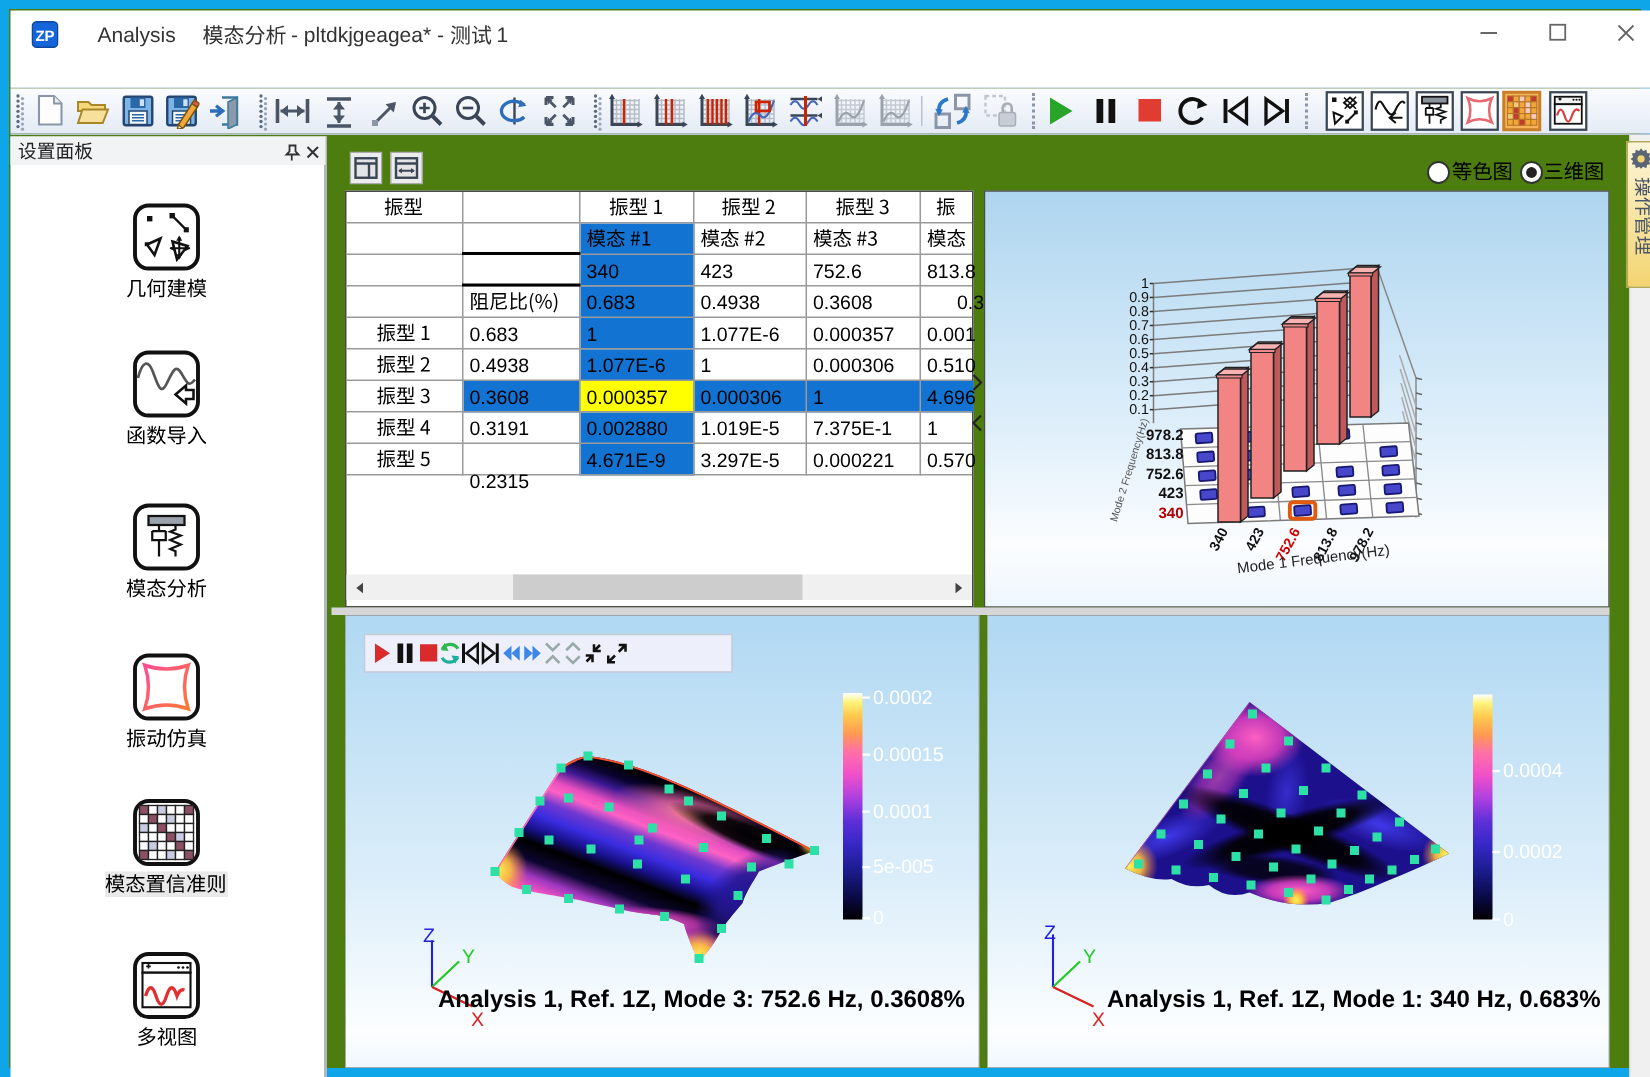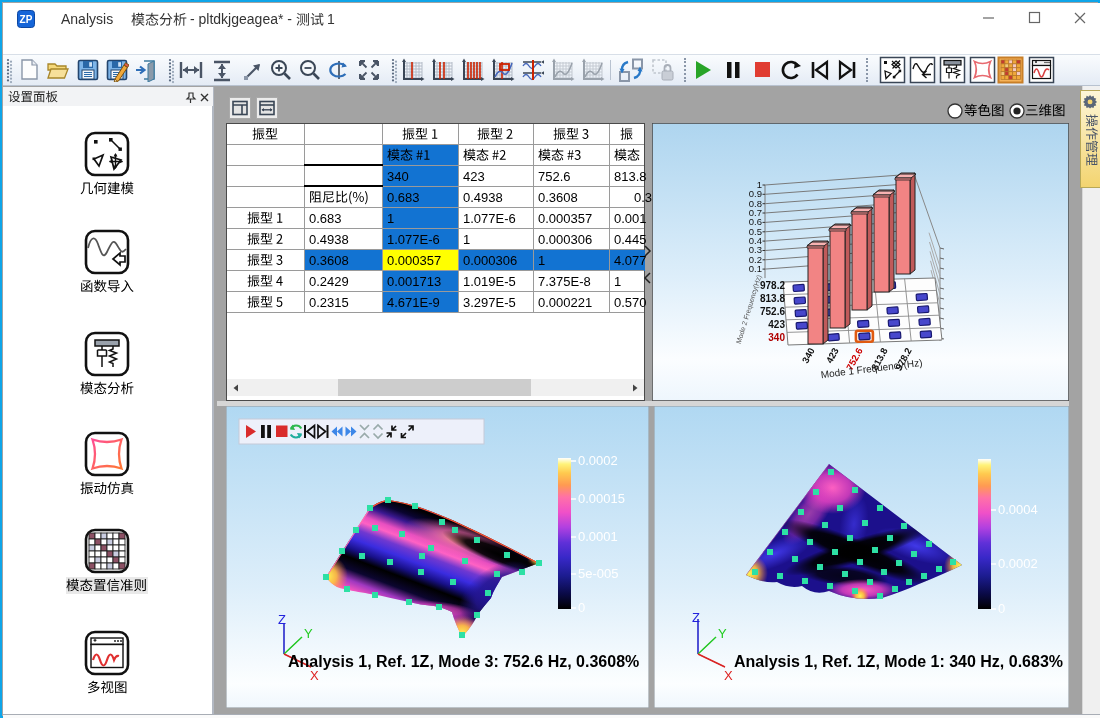--- a/index.html
+++ b/index.html
@@ -1,19 +1,19 @@
 <!DOCTYPE html>
 <html><head><meta charset="utf-8">
 <style>
 *{margin:0;padding:0;box-sizing:border-box}
 html,body{width:1100px;height:718px;overflow:hidden;font-family:"Liberation Sans",sans-serif;background:#fff}
 .abs{position:absolute}
 </style></head>
 <body>
-<div class="abs" style="left:0;top:0;width:1100px;height:718px;border:2px solid #0ea5e9;background:#a3a3a3">
+<div class="abs" style="left:0;top:0;width:1100px;height:718px;border:6px solid #0ea5e9;background:#4d7c0f">
 
 <div class="abs" style="left:1px;top:1px;width:1098px;height:29px;background:#fff">
 <svg class="abs" style="left:14px;top:7px" width="18" height="18" viewBox="0 0 18 18">
 <rect x="0.5" y="0.5" width="17" height="17" rx="3" fill="#1565d8" stroke="#0d47a1"></rect>
 <text x="9" y="13" font-family="Liberation Sans" font-size="10" font-weight="bold" fill="#fff" text-anchor="middle">ZP</text>
 </svg>
 <span class="abs" style="left:58px;top:8px;font-size:14px;color:#333">Analysis</span>
 <svg style="position:absolute;left:128px;top:9px" width="56" height="19" viewBox="0 0 56 19">
         <path d="M5.0 2.0H13.2V2.9H5.0ZM4.8 9.7H13.2V10.6H4.8ZM7.1 0.8H8.1V4.0H7.1ZM10.2 0.8H11.3V4.0H10.2ZM6.6 6.8V7.8H11.5V6.8ZM6.6 5.0V6.0H11.5V5.0ZM5.6 4.2H12.5V8.6H5.6ZM8.5 8.4H9.5Q9.4 9.5 9.2 10.3Q8.9 11.1 8.4 11.8Q7.9 12.4 7.1 12.9Q6.2 13.4 4.9 13.7Q4.9 13.5 4.7 13.3Q4.5 13.0 4.4 12.9Q5.6 12.6 6.3 12.2Q7.1 11.8 7.5 11.3Q8.0 10.7 8.2 10.0Q8.4 9.3 8.5 8.4ZM9.8 10.0Q10.2 11.1 11.2 11.8Q12.1 12.6 13.5 12.8Q13.4 12.9 13.3 13.1Q13.2 13.3 13.1 13.4Q13.0 13.6 12.9 13.7Q11.4 13.3 10.4 12.4Q9.4 11.5 8.9 10.2ZM0.7 3.5H4.9V4.5H0.7ZM2.4 0.8H3.5V13.7H2.4ZM2.5 4.2 3.2 4.4Q3.0 5.2 2.8 6.1Q2.6 7.1 2.3 7.9Q2.0 8.8 1.7 9.6Q1.4 10.3 1.0 10.9Q0.9 10.7 0.9 10.5Q0.8 10.3 0.6 10.2Q0.5 10.0 0.4 9.8Q0.8 9.4 1.1 8.7Q1.4 8.1 1.7 7.3Q2.0 6.5 2.2 5.7Q2.4 4.9 2.5 4.2ZM3.4 5.0Q3.5 5.2 3.8 5.6Q4.0 6.0 4.3 6.4Q4.6 6.9 4.8 7.3Q5.0 7.7 5.1 7.8L4.5 8.6Q4.3 8.3 4.1 7.9Q3.9 7.4 3.7 7.0Q3.5 6.5 3.2 6.1Q3.0 5.7 2.9 5.4Z M14.8 2.8H27.3V3.8H14.8ZM20.5 0.8H21.6Q21.5 1.8 21.3 2.8Q21.1 3.8 20.7 4.7Q20.3 5.6 19.6 6.4Q18.9 7.2 17.9 7.8Q16.8 8.4 15.2 8.8Q15.1 8.6 15.0 8.4Q14.8 8.1 14.6 7.9Q16.1 7.6 17.1 7.0Q18.1 6.5 18.8 5.8Q19.4 5.1 19.7 4.3Q20.1 3.5 20.3 2.6Q20.4 1.7 20.5 0.8ZM21.8 2.9Q22.4 4.8 23.8 6.0Q25.3 7.3 27.4 7.8Q27.3 7.9 27.2 8.1Q27.0 8.3 26.9 8.4Q26.8 8.6 26.7 8.8Q25.2 8.3 24.1 7.6Q22.9 6.8 22.1 5.7Q21.3 4.6 20.8 3.1ZM19.3 6.9 20.2 6.3Q20.6 6.5 21.1 6.8Q21.5 7.1 21.9 7.4Q22.3 7.7 22.5 8.0L21.6 8.6Q21.4 8.3 21.0 8.0Q20.6 7.7 20.2 7.4Q19.8 7.1 19.3 6.9ZM17.8 9.2H18.8V12.0Q18.8 12.3 19.0 12.4Q19.2 12.5 19.9 12.5Q20.0 12.5 20.3 12.5Q20.6 12.5 21.0 12.5Q21.4 12.5 21.8 12.5Q22.2 12.5 22.5 12.5Q22.9 12.5 23.0 12.5Q23.4 12.5 23.6 12.3Q23.8 12.2 23.8 11.9Q23.9 11.5 24.0 10.8Q24.1 10.9 24.2 11.0Q24.4 11.1 24.6 11.1Q24.8 11.2 24.9 11.2Q24.9 12.1 24.7 12.6Q24.5 13.0 24.1 13.2Q23.8 13.4 23.1 13.4Q23.0 13.4 22.7 13.4Q22.3 13.4 21.9 13.4Q21.5 13.4 21.0 13.4Q20.6 13.4 20.3 13.4Q19.9 13.4 19.8 13.4Q19.0 13.4 18.6 13.3Q18.1 13.2 18.0 12.9Q17.8 12.5 17.8 12.0ZM19.7 8.9 20.5 8.4Q21.0 8.8 21.4 9.2Q21.8 9.6 22.2 10.0Q22.6 10.4 22.8 10.8L22.0 11.3Q21.7 11.0 21.4 10.6Q21.0 10.1 20.6 9.7Q20.1 9.3 19.7 8.9ZM24.5 9.3 25.4 9.0Q25.8 9.6 26.1 10.3Q26.5 10.9 26.8 11.6Q27.0 12.2 27.2 12.7L26.2 13.1Q26.0 12.6 25.8 11.9Q25.5 11.3 25.2 10.6Q24.9 9.9 24.5 9.3ZM16.2 9.2 17.1 9.5Q16.9 10.1 16.7 10.8Q16.5 11.4 16.3 12.1Q16.0 12.7 15.7 13.2L14.8 12.7Q15.1 12.2 15.3 11.6Q15.6 11.0 15.8 10.4Q16.0 9.8 16.2 9.2Z M30.6 6.1H38.6V7.2H30.6ZM38.3 6.1H39.4Q39.4 6.1 39.4 6.2Q39.4 6.3 39.4 6.4Q39.4 6.6 39.4 6.6Q39.3 8.2 39.2 9.4Q39.1 10.5 39.0 11.3Q38.9 12.0 38.8 12.4Q38.7 12.9 38.5 13.1Q38.2 13.3 38.0 13.4Q37.7 13.5 37.4 13.6Q37.0 13.6 36.4 13.6Q35.8 13.6 35.2 13.5Q35.1 13.3 35.1 13.0Q35.0 12.7 34.8 12.5Q35.5 12.5 36.1 12.6Q36.7 12.6 36.9 12.6Q37.3 12.6 37.5 12.4Q37.7 12.2 37.8 11.6Q38.0 10.9 38.1 9.7Q38.2 8.4 38.3 6.3ZM32.5 1.1 33.7 1.4Q33.2 2.6 32.5 3.7Q31.9 4.7 31.1 5.7Q30.3 6.6 29.5 7.2Q29.4 7.1 29.3 7.0Q29.1 6.8 28.9 6.7Q28.7 6.5 28.6 6.4Q29.5 5.8 30.2 5.0Q30.9 4.2 31.5 3.2Q32.1 2.2 32.5 1.1ZM37.4 1.1Q37.8 1.8 38.2 2.5Q38.7 3.3 39.2 4.0Q39.8 4.6 40.3 5.2Q40.9 5.8 41.5 6.2Q41.3 6.3 41.2 6.5Q41.0 6.6 40.9 6.8Q40.7 7.0 40.6 7.1Q40.1 6.6 39.5 6.0Q38.9 5.3 38.4 4.6Q37.8 3.8 37.3 3.0Q36.8 2.3 36.5 1.5ZM33.4 6.4H34.5Q34.4 7.6 34.1 8.7Q33.9 9.7 33.4 10.7Q32.8 11.7 31.9 12.5Q31.0 13.2 29.6 13.8Q29.5 13.6 29.4 13.5Q29.3 13.3 29.2 13.1Q29.0 13.0 28.9 12.9Q30.3 12.4 31.1 11.7Q32.0 11.0 32.4 10.2Q32.9 9.3 33.1 8.4Q33.3 7.4 33.4 6.4Z M49.3 5.6H55.4V6.6H49.3ZM53.7 1.0 54.6 1.8Q53.8 2.1 52.9 2.4Q52.0 2.6 51.0 2.9Q50.0 3.1 49.1 3.2Q49.1 3.1 48.9 2.8Q48.8 2.5 48.7 2.4Q49.6 2.2 50.6 2.0Q51.5 1.8 52.3 1.5Q53.1 1.3 53.7 1.0ZM52.3 6.0H53.3V13.7H52.3ZM42.8 3.8H48.0V4.8H42.8ZM44.9 0.8H45.9V13.7H44.9ZM44.9 4.5 45.6 4.7Q45.4 5.5 45.1 6.4Q44.9 7.3 44.5 8.2Q44.2 9.1 43.8 9.8Q43.4 10.6 43.0 11.1Q42.9 10.9 42.7 10.6Q42.6 10.3 42.4 10.2Q42.8 9.7 43.2 9.0Q43.6 8.4 43.9 7.6Q44.2 6.8 44.5 6.0Q44.7 5.2 44.9 4.5ZM45.8 5.4Q46.0 5.6 46.3 6.0Q46.5 6.3 46.9 6.8Q47.2 7.2 47.5 7.6Q47.8 8.0 47.9 8.2L47.2 9.0Q47.1 8.7 46.8 8.3Q46.6 7.9 46.3 7.4Q46.0 6.9 45.7 6.5Q45.5 6.1 45.3 5.9ZM48.7 2.4H49.7V6.7Q49.7 7.5 49.7 8.4Q49.6 9.3 49.5 10.2Q49.3 11.2 49.0 12.1Q48.7 13.0 48.2 13.7Q48.1 13.6 48.0 13.5Q47.8 13.4 47.6 13.3Q47.5 13.2 47.3 13.2Q47.8 12.5 48.1 11.6Q48.4 10.8 48.5 10.0Q48.7 9.1 48.7 8.3Q48.7 7.4 48.7 6.7Z" fill="#333"></path>
       </svg>
@@ -585,41 +585,41 @@
 <div class="abs" style="left:461px;top:209px;font-size:13px;color:#000">1.077E-6</div>
 <div class="abs" style="left:536px;top:209px;font-size:13px;color:#000">0.000357</div>
 <div class="abs" style="left:612px;top:209px;font-size:13px;color:#000">0.001</div>
 <svg style="position:absolute;left:245px;top:230px" width="36" height="18" viewBox="0 0 36 18">
       <path d="M5.8 1.4H12.1V2.3H5.8ZM6.0 5.8H12.3V6.6H6.0ZM6.8 3.6H11.8V4.4H6.8ZM5.3 1.4H6.2V6.2Q6.2 6.9 6.2 7.8Q6.1 8.6 6.0 9.5Q5.9 10.4 5.7 11.2Q5.4 12.1 5.0 12.8Q5.0 12.7 4.8 12.6Q4.7 12.5 4.5 12.4Q4.3 12.3 4.2 12.2Q4.6 11.6 4.8 10.8Q5.0 10.1 5.1 9.2Q5.2 8.4 5.3 7.6Q5.3 6.9 5.3 6.2ZM9.6 6.2Q9.8 7.4 10.2 8.5Q10.6 9.5 11.2 10.4Q11.8 11.2 12.5 11.7Q12.4 11.7 12.3 11.9Q12.2 12.0 12.1 12.2Q12.0 12.3 11.9 12.4Q11.1 11.8 10.5 10.9Q9.9 10.0 9.5 8.9Q9.1 7.7 8.8 6.4ZM11.6 7.1 12.3 7.7Q11.8 8.2 11.2 8.6Q10.7 9.0 10.3 9.3L9.8 8.8Q10.0 8.6 10.4 8.3Q10.7 8.0 11.0 7.7Q11.4 7.4 11.6 7.1ZM7.2 12.7 7.1 11.9 7.4 11.5 9.8 10.6Q9.8 10.8 9.8 11.0Q9.9 11.2 9.9 11.4Q9.1 11.8 8.6 12.0Q8.1 12.2 7.8 12.4Q7.5 12.5 7.4 12.6Q7.2 12.7 7.2 12.7ZM7.2 12.7Q7.1 12.6 7.0 12.5Q6.9 12.4 6.8 12.3Q6.8 12.1 6.7 12.0Q6.8 11.9 7.0 11.7Q7.1 11.4 7.1 11.0V6.4H8.0V11.7Q8.0 11.7 7.9 11.8Q7.8 11.9 7.6 12.1Q7.4 12.2 7.3 12.4Q7.2 12.6 7.2 12.7ZM0.5 7.7Q1.2 7.5 2.3 7.2Q3.4 6.9 4.5 6.6L4.6 7.5Q3.6 7.8 2.6 8.1Q1.5 8.4 0.7 8.6ZM0.7 3.4H4.5V4.3H0.7ZM2.2 0.8H3.1V11.6Q3.1 12.0 3.0 12.2Q3.0 12.4 2.7 12.5Q2.5 12.6 2.2 12.7Q1.8 12.7 1.3 12.7Q1.3 12.5 1.2 12.2Q1.1 12.0 1.0 11.8Q1.3 11.8 1.6 11.8Q1.9 11.8 2.0 11.8Q2.1 11.8 2.2 11.8Q2.2 11.7 2.2 11.6Z M14.3 1.3H20.2V2.2H14.3ZM13.9 4.0H20.5V4.8H13.9ZM13.6 11.4H25.4V12.3H13.6ZM15.0 8.8H24.0V9.7H15.0ZM18.0 1.7H19.0V7.6H18.0ZM19.1 7.4H20.1V12.0H19.1ZM21.3 1.5H22.2V5.9H21.3ZM23.7 0.9H24.6V6.7Q24.6 7.1 24.5 7.3Q24.4 7.5 24.1 7.6Q23.8 7.7 23.3 7.8Q22.9 7.8 22.2 7.8Q22.1 7.6 22.0 7.3Q22.0 7.1 21.8 6.9Q22.4 6.9 22.8 6.9Q23.3 6.9 23.4 6.9Q23.6 6.9 23.6 6.8Q23.7 6.8 23.7 6.7ZM15.5 1.7H16.4V3.9Q16.4 4.6 16.3 5.3Q16.1 6.0 15.7 6.7Q15.3 7.4 14.4 8.0Q14.3 7.9 14.2 7.7Q14.1 7.6 14.0 7.5Q13.9 7.3 13.8 7.3Q14.5 6.8 14.9 6.2Q15.3 5.6 15.4 5.0Q15.5 4.4 15.5 3.9Z M29.5 11.7V11.0Q31.0 9.7 31.9 8.6Q32.9 7.5 33.4 6.6Q33.8 5.7 33.8 4.9Q33.8 4.3 33.7 3.9Q33.5 3.4 33.1 3.2Q32.7 3.0 32.1 3.0Q31.5 3.0 31.0 3.3Q30.5 3.6 30.1 4.1L29.4 3.4Q30.0 2.8 30.7 2.4Q31.3 2.0 32.2 2.0Q33.1 2.0 33.7 2.3Q34.3 2.7 34.7 3.3Q35.0 3.9 35.0 4.8Q35.0 5.8 34.5 6.7Q34.1 7.7 33.2 8.7Q32.4 9.7 31.3 10.8Q31.7 10.7 32.1 10.7Q32.5 10.7 32.8 10.7H35.5V11.7Z" fill="#000"></path>
     </svg>
 <div class="abs" style="left:307px;top:230px;font-size:13px;color:#000">0.4938</div>
 <div class="abs" style="left:385px;top:230px;font-size:13px;color:#000">1.077E-6</div>
 <div class="abs" style="left:461px;top:230px;font-size:13px;color:#000">1</div>
 <div class="abs" style="left:536px;top:230px;font-size:13px;color:#000">0.000306</div>
-<div class="abs" style="left:612px;top:230px;font-size:13px;color:#000">0.445</div>
+<div class="abs" style="left:612px;top:230px;font-size:13px;color:#000">0.510</div>
 <svg style="position:absolute;left:245px;top:251px" width="36" height="18" viewBox="0 0 36 18">
       <path d="M5.8 1.4H12.1V2.3H5.8ZM6.0 5.8H12.3V6.6H6.0ZM6.8 3.6H11.8V4.4H6.8ZM5.3 1.4H6.2V6.2Q6.2 6.9 6.2 7.8Q6.1 8.6 6.0 9.5Q5.9 10.4 5.7 11.2Q5.4 12.1 5.0 12.8Q5.0 12.7 4.8 12.6Q4.7 12.5 4.5 12.4Q4.3 12.3 4.2 12.2Q4.6 11.6 4.8 10.8Q5.0 10.1 5.1 9.2Q5.2 8.4 5.3 7.6Q5.3 6.9 5.3 6.2ZM9.6 6.2Q9.8 7.4 10.2 8.5Q10.6 9.5 11.2 10.4Q11.8 11.2 12.5 11.7Q12.4 11.7 12.3 11.9Q12.2 12.0 12.1 12.2Q12.0 12.3 11.9 12.4Q11.1 11.8 10.5 10.9Q9.9 10.0 9.5 8.9Q9.1 7.7 8.8 6.4ZM11.6 7.1 12.3 7.7Q11.8 8.2 11.2 8.6Q10.7 9.0 10.3 9.3L9.8 8.8Q10.0 8.6 10.4 8.3Q10.7 8.0 11.0 7.7Q11.4 7.4 11.6 7.1ZM7.2 12.7 7.1 11.9 7.4 11.5 9.8 10.6Q9.8 10.8 9.8 11.0Q9.9 11.2 9.9 11.4Q9.1 11.8 8.6 12.0Q8.1 12.2 7.8 12.4Q7.5 12.5 7.4 12.6Q7.2 12.7 7.2 12.7ZM7.2 12.7Q7.1 12.6 7.0 12.5Q6.9 12.4 6.8 12.3Q6.8 12.1 6.7 12.0Q6.8 11.9 7.0 11.7Q7.1 11.4 7.1 11.0V6.4H8.0V11.7Q8.0 11.7 7.9 11.8Q7.8 11.9 7.6 12.1Q7.4 12.2 7.3 12.4Q7.2 12.6 7.2 12.7ZM0.5 7.7Q1.2 7.5 2.3 7.2Q3.4 6.9 4.5 6.6L4.6 7.5Q3.6 7.8 2.6 8.1Q1.5 8.4 0.7 8.6ZM0.7 3.4H4.5V4.3H0.7ZM2.2 0.8H3.1V11.6Q3.1 12.0 3.0 12.2Q3.0 12.4 2.7 12.5Q2.5 12.6 2.2 12.7Q1.8 12.7 1.3 12.7Q1.3 12.5 1.2 12.2Q1.1 12.0 1.0 11.8Q1.3 11.8 1.6 11.8Q1.9 11.8 2.0 11.8Q2.1 11.8 2.2 11.8Q2.2 11.7 2.2 11.6Z M14.3 1.3H20.2V2.2H14.3ZM13.9 4.0H20.5V4.8H13.9ZM13.6 11.4H25.4V12.3H13.6ZM15.0 8.8H24.0V9.7H15.0ZM18.0 1.7H19.0V7.6H18.0ZM19.1 7.4H20.1V12.0H19.1ZM21.3 1.5H22.2V5.9H21.3ZM23.7 0.9H24.6V6.7Q24.6 7.1 24.5 7.3Q24.4 7.5 24.1 7.6Q23.8 7.7 23.3 7.8Q22.9 7.8 22.2 7.8Q22.1 7.6 22.0 7.3Q22.0 7.1 21.8 6.9Q22.4 6.9 22.8 6.9Q23.3 6.9 23.4 6.9Q23.6 6.9 23.6 6.8Q23.7 6.8 23.7 6.7ZM15.5 1.7H16.4V3.9Q16.4 4.6 16.3 5.3Q16.1 6.0 15.7 6.7Q15.3 7.4 14.4 8.0Q14.3 7.9 14.2 7.7Q14.1 7.6 14.0 7.5Q13.9 7.3 13.8 7.3Q14.5 6.8 14.9 6.2Q15.3 5.6 15.4 5.0Q15.5 4.4 15.5 3.9Z M32.3 11.9Q31.6 11.9 31.0 11.7Q30.5 11.5 30.0 11.2Q29.6 10.9 29.3 10.6L29.9 9.8Q30.3 10.2 30.9 10.5Q31.4 10.9 32.3 10.9Q32.8 10.9 33.3 10.7Q33.7 10.5 33.9 10.1Q34.2 9.7 34.2 9.1Q34.2 8.5 33.9 8.1Q33.6 7.7 33.0 7.4Q32.3 7.2 31.2 7.2V6.3Q32.2 6.3 32.8 6.1Q33.4 5.8 33.6 5.4Q33.9 5.0 33.9 4.5Q33.9 3.8 33.4 3.4Q33.0 3.0 32.3 3.0Q31.7 3.0 31.2 3.2Q30.7 3.5 30.3 3.9L29.6 3.1Q30.2 2.6 30.8 2.3Q31.5 2.0 32.3 2.0Q33.1 2.0 33.7 2.3Q34.4 2.6 34.7 3.1Q35.1 3.6 35.1 4.4Q35.1 5.2 34.6 5.8Q34.1 6.4 33.4 6.7V6.7Q33.9 6.9 34.4 7.2Q34.9 7.5 35.1 8.0Q35.4 8.5 35.4 9.2Q35.4 10.0 35.0 10.6Q34.6 11.2 33.9 11.5Q33.2 11.9 32.3 11.9Z" fill="#000"></path>
     </svg>
 <div class="abs" style="left:307px;top:251px;font-size:13px;color:#000">0.3608</div>
 <div class="abs" style="left:385px;top:251px;font-size:13px;color:#000">0.000357</div>
 <div class="abs" style="left:461px;top:251px;font-size:13px;color:#000">0.000306</div>
 <div class="abs" style="left:536px;top:251px;font-size:13px;color:#000">1</div>
-<div class="abs" style="left:612px;top:251px;font-size:13px;color:#000">4.077</div>
+<div class="abs" style="left:612px;top:251px;font-size:13px;color:#000">4.696</div>
 <svg style="position:absolute;left:245px;top:272px" width="36" height="18" viewBox="0 0 36 18">
       <path d="M5.8 1.4H12.1V2.3H5.8ZM6.0 5.8H12.3V6.6H6.0ZM6.8 3.6H11.8V4.4H6.8ZM5.3 1.4H6.2V6.2Q6.2 6.9 6.2 7.8Q6.1 8.6 6.0 9.5Q5.9 10.4 5.7 11.2Q5.4 12.1 5.0 12.8Q5.0 12.7 4.8 12.6Q4.7 12.5 4.5 12.4Q4.3 12.3 4.2 12.2Q4.6 11.6 4.8 10.8Q5.0 10.1 5.1 9.2Q5.2 8.4 5.3 7.6Q5.3 6.9 5.3 6.2ZM9.6 6.2Q9.8 7.4 10.2 8.5Q10.6 9.5 11.2 10.4Q11.8 11.2 12.5 11.7Q12.4 11.7 12.3 11.9Q12.2 12.0 12.1 12.2Q12.0 12.3 11.9 12.4Q11.1 11.8 10.5 10.9Q9.9 10.0 9.5 8.9Q9.1 7.7 8.8 6.4ZM11.6 7.1 12.3 7.7Q11.8 8.2 11.2 8.6Q10.7 9.0 10.3 9.3L9.8 8.8Q10.0 8.6 10.4 8.3Q10.7 8.0 11.0 7.7Q11.4 7.4 11.6 7.1ZM7.2 12.7 7.1 11.9 7.4 11.5 9.8 10.6Q9.8 10.8 9.8 11.0Q9.9 11.2 9.9 11.4Q9.1 11.8 8.6 12.0Q8.1 12.2 7.8 12.4Q7.5 12.5 7.4 12.6Q7.2 12.7 7.2 12.7ZM7.2 12.7Q7.1 12.6 7.0 12.5Q6.9 12.4 6.8 12.3Q6.8 12.1 6.7 12.0Q6.8 11.9 7.0 11.7Q7.1 11.4 7.1 11.0V6.4H8.0V11.7Q8.0 11.7 7.9 11.8Q7.8 11.9 7.6 12.1Q7.4 12.2 7.3 12.4Q7.2 12.6 7.2 12.7ZM0.5 7.7Q1.2 7.5 2.3 7.2Q3.4 6.9 4.5 6.6L4.6 7.5Q3.6 7.8 2.6 8.1Q1.5 8.4 0.7 8.6ZM0.7 3.4H4.5V4.3H0.7ZM2.2 0.8H3.1V11.6Q3.1 12.0 3.0 12.2Q3.0 12.4 2.7 12.5Q2.5 12.6 2.2 12.7Q1.8 12.7 1.3 12.7Q1.3 12.5 1.2 12.2Q1.1 12.0 1.0 11.8Q1.3 11.8 1.6 11.8Q1.9 11.8 2.0 11.8Q2.1 11.8 2.2 11.8Q2.2 11.7 2.2 11.6Z M14.3 1.3H20.2V2.2H14.3ZM13.9 4.0H20.5V4.8H13.9ZM13.6 11.4H25.4V12.3H13.6ZM15.0 8.8H24.0V9.7H15.0ZM18.0 1.7H19.0V7.6H18.0ZM19.1 7.4H20.1V12.0H19.1ZM21.3 1.5H22.2V5.9H21.3ZM23.7 0.9H24.6V6.7Q24.6 7.1 24.5 7.3Q24.4 7.5 24.1 7.6Q23.8 7.7 23.3 7.8Q22.9 7.8 22.2 7.8Q22.1 7.6 22.0 7.3Q22.0 7.1 21.8 6.9Q22.4 6.9 22.8 6.9Q23.3 6.9 23.4 6.9Q23.6 6.9 23.6 6.8Q23.7 6.8 23.7 6.7ZM15.5 1.7H16.4V3.9Q16.4 4.6 16.3 5.3Q16.1 6.0 15.7 6.7Q15.3 7.4 14.4 8.0Q14.3 7.9 14.2 7.7Q14.1 7.6 14.0 7.5Q13.9 7.3 13.8 7.3Q14.5 6.8 14.9 6.2Q15.3 5.6 15.4 5.0Q15.5 4.4 15.5 3.9Z M33.3 11.7V5.2Q33.3 4.8 33.4 4.3Q33.4 3.8 33.4 3.5H33.3Q33.2 3.8 33.0 4.2Q32.8 4.5 32.6 4.9L30.4 8.1H35.7V9.1H29.2V8.3L33.1 2.2H34.4V11.7Z" fill="#000"></path>
     </svg>
-<div class="abs" style="left:307px;top:272px;font-size:13px;color:#000">0.2429</div>
-<div class="abs" style="left:385px;top:272px;font-size:13px;color:#000">0.001713</div>
+<div class="abs" style="left:307px;top:272px;font-size:13px;color:#000">0.3191</div>
+<div class="abs" style="left:385px;top:272px;font-size:13px;color:#000">0.002880</div>
 <div class="abs" style="left:461px;top:272px;font-size:13px;color:#000">1.019E-5</div>
-<div class="abs" style="left:536px;top:272px;font-size:13px;color:#000">7.375E-8</div>
+<div class="abs" style="left:536px;top:272px;font-size:13px;color:#000">7.375E-1</div>
 <div class="abs" style="left:612px;top:272px;font-size:13px;color:#000">1</div>
 <svg style="position:absolute;left:245px;top:293px" width="36" height="18" viewBox="0 0 36 18">
       <path d="M5.8 1.4H12.1V2.3H5.8ZM6.0 5.8H12.3V6.6H6.0ZM6.8 3.6H11.8V4.4H6.8ZM5.3 1.4H6.2V6.2Q6.2 6.9 6.2 7.8Q6.1 8.6 6.0 9.5Q5.9 10.4 5.7 11.2Q5.4 12.1 5.0 12.8Q5.0 12.7 4.8 12.6Q4.7 12.5 4.5 12.4Q4.3 12.3 4.2 12.2Q4.6 11.6 4.8 10.8Q5.0 10.1 5.1 9.2Q5.2 8.4 5.3 7.6Q5.3 6.9 5.3 6.2ZM9.6 6.2Q9.8 7.4 10.2 8.5Q10.6 9.5 11.2 10.4Q11.8 11.2 12.5 11.7Q12.4 11.7 12.3 11.9Q12.2 12.0 12.1 12.2Q12.0 12.3 11.9 12.4Q11.1 11.8 10.5 10.9Q9.9 10.0 9.5 8.9Q9.1 7.7 8.8 6.4ZM11.6 7.1 12.3 7.7Q11.8 8.2 11.2 8.6Q10.7 9.0 10.3 9.3L9.8 8.8Q10.0 8.6 10.4 8.3Q10.7 8.0 11.0 7.7Q11.4 7.4 11.6 7.1ZM7.2 12.7 7.1 11.9 7.4 11.5 9.8 10.6Q9.8 10.8 9.8 11.0Q9.9 11.2 9.9 11.4Q9.1 11.8 8.6 12.0Q8.1 12.2 7.8 12.4Q7.5 12.5 7.4 12.6Q7.2 12.7 7.2 12.7ZM7.2 12.7Q7.1 12.6 7.0 12.5Q6.9 12.4 6.8 12.3Q6.8 12.1 6.7 12.0Q6.8 11.9 7.0 11.7Q7.1 11.4 7.1 11.0V6.4H8.0V11.7Q8.0 11.7 7.9 11.8Q7.8 11.9 7.6 12.1Q7.4 12.2 7.3 12.4Q7.2 12.6 7.2 12.7ZM0.5 7.7Q1.2 7.5 2.3 7.2Q3.4 6.9 4.5 6.6L4.6 7.5Q3.6 7.8 2.6 8.1Q1.5 8.4 0.7 8.6ZM0.7 3.4H4.5V4.3H0.7ZM2.2 0.8H3.1V11.6Q3.1 12.0 3.0 12.2Q3.0 12.4 2.7 12.5Q2.5 12.6 2.2 12.7Q1.8 12.7 1.3 12.7Q1.3 12.5 1.2 12.2Q1.1 12.0 1.0 11.8Q1.3 11.8 1.6 11.8Q1.9 11.8 2.0 11.8Q2.1 11.8 2.2 11.8Q2.2 11.7 2.2 11.6Z M14.3 1.3H20.2V2.2H14.3ZM13.9 4.0H20.5V4.8H13.9ZM13.6 11.4H25.4V12.3H13.6ZM15.0 8.8H24.0V9.7H15.0ZM18.0 1.7H19.0V7.6H18.0ZM19.1 7.4H20.1V12.0H19.1ZM21.3 1.5H22.2V5.9H21.3ZM23.7 0.9H24.6V6.7Q24.6 7.1 24.5 7.3Q24.4 7.5 24.1 7.6Q23.8 7.7 23.3 7.8Q22.9 7.8 22.2 7.8Q22.1 7.6 22.0 7.3Q22.0 7.1 21.8 6.9Q22.4 6.9 22.8 6.9Q23.3 6.9 23.4 6.9Q23.6 6.9 23.6 6.8Q23.7 6.8 23.7 6.7ZM15.5 1.7H16.4V3.9Q16.4 4.6 16.3 5.3Q16.1 6.0 15.7 6.7Q15.3 7.4 14.4 8.0Q14.3 7.9 14.2 7.7Q14.1 7.6 14.0 7.5Q13.9 7.3 13.8 7.3Q14.5 6.8 14.9 6.2Q15.3 5.6 15.4 5.0Q15.5 4.4 15.5 3.9Z M32.3 11.9Q31.6 11.9 31.0 11.7Q30.4 11.5 30.0 11.2Q29.6 10.9 29.3 10.6L29.9 9.8Q30.1 10.1 30.5 10.3Q30.8 10.6 31.2 10.7Q31.7 10.9 32.2 10.9Q32.8 10.9 33.2 10.6Q33.7 10.3 34.0 9.8Q34.2 9.3 34.2 8.6Q34.2 7.6 33.7 7.0Q33.1 6.5 32.3 6.5Q31.8 6.5 31.4 6.6Q31.1 6.8 30.7 7.0L30.0 6.6L30.3 2.2H35.0V3.2H31.4L31.1 5.9Q31.5 5.8 31.8 5.7Q32.1 5.6 32.6 5.6Q33.4 5.6 34.0 5.9Q34.7 6.2 35.0 6.9Q35.4 7.5 35.4 8.6Q35.4 9.6 35.0 10.4Q34.5 11.1 33.8 11.5Q33.1 11.9 32.3 11.9Z" fill="#000"></path>
     </svg>
-<div class="abs" style="left:307px;top:293px;font-size:13px;color:#000">0.2315</div>
+<div class="abs" style="left:307px;top:307px;font-size:13px;color:#000">0.2315</div>
 <div class="abs" style="left:385px;top:293px;font-size:13px;color:#000">4.671E-9</div>
 <div class="abs" style="left:461px;top:293px;font-size:13px;color:#000">3.297E-5</div>
 <div class="abs" style="left:536px;top:293px;font-size:13px;color:#000">0.000221</div>
 <div class="abs" style="left:612px;top:293px;font-size:13px;color:#000">0.570</div>
 <div class="abs" style="left:225px;top:377px;width:417px;height:17px;background:#f0f0f0"></div>
 <div class="abs" style="left:336px;top:377px;width:193px;height:17px;background:#cdcdcd"></div>
 <svg class="abs" style="left:229px;top:381px" width="10" height="10" viewBox="0 0 10 10">
       <path d="M7 1.5 L2.5 5 L7 8.5z" fill="#444"></path>
     </svg>
 <svg class="abs" style="left:628px;top:381px" width="10" height="10" viewBox="0 0 10 10">

